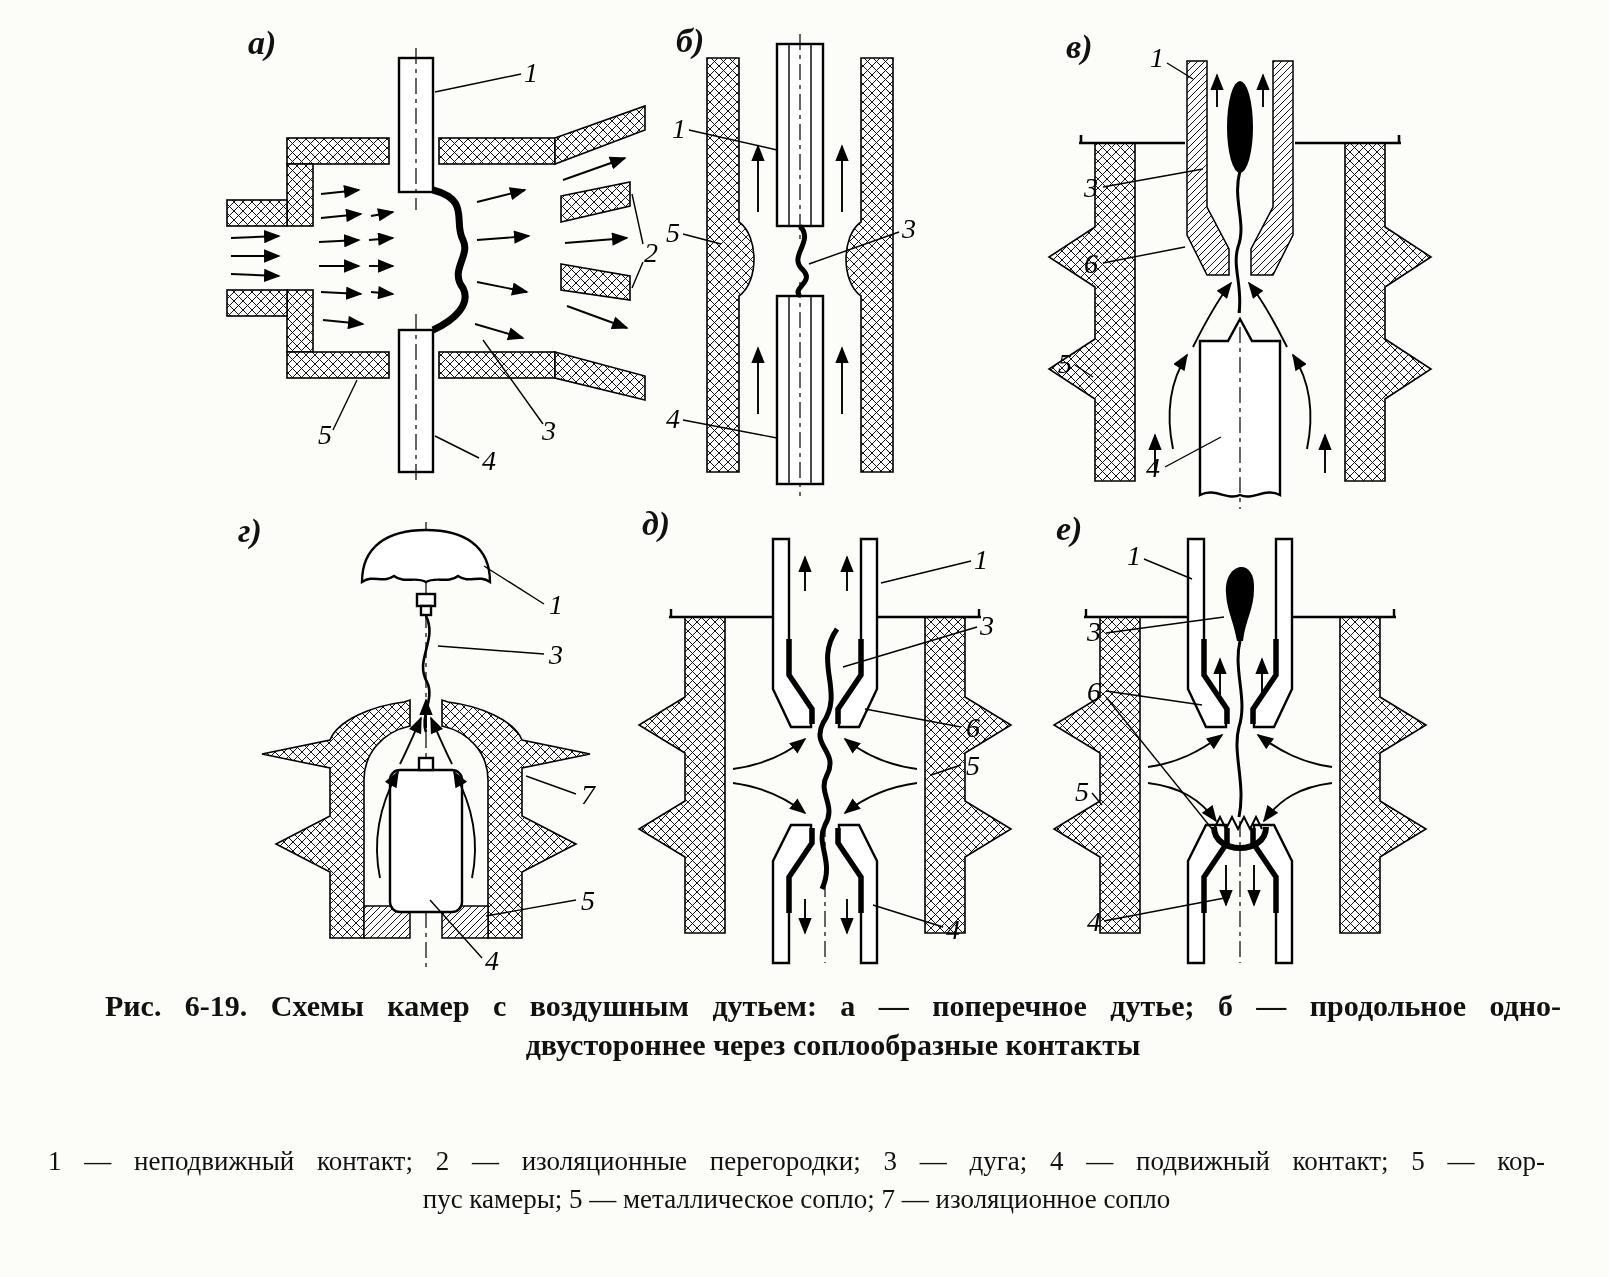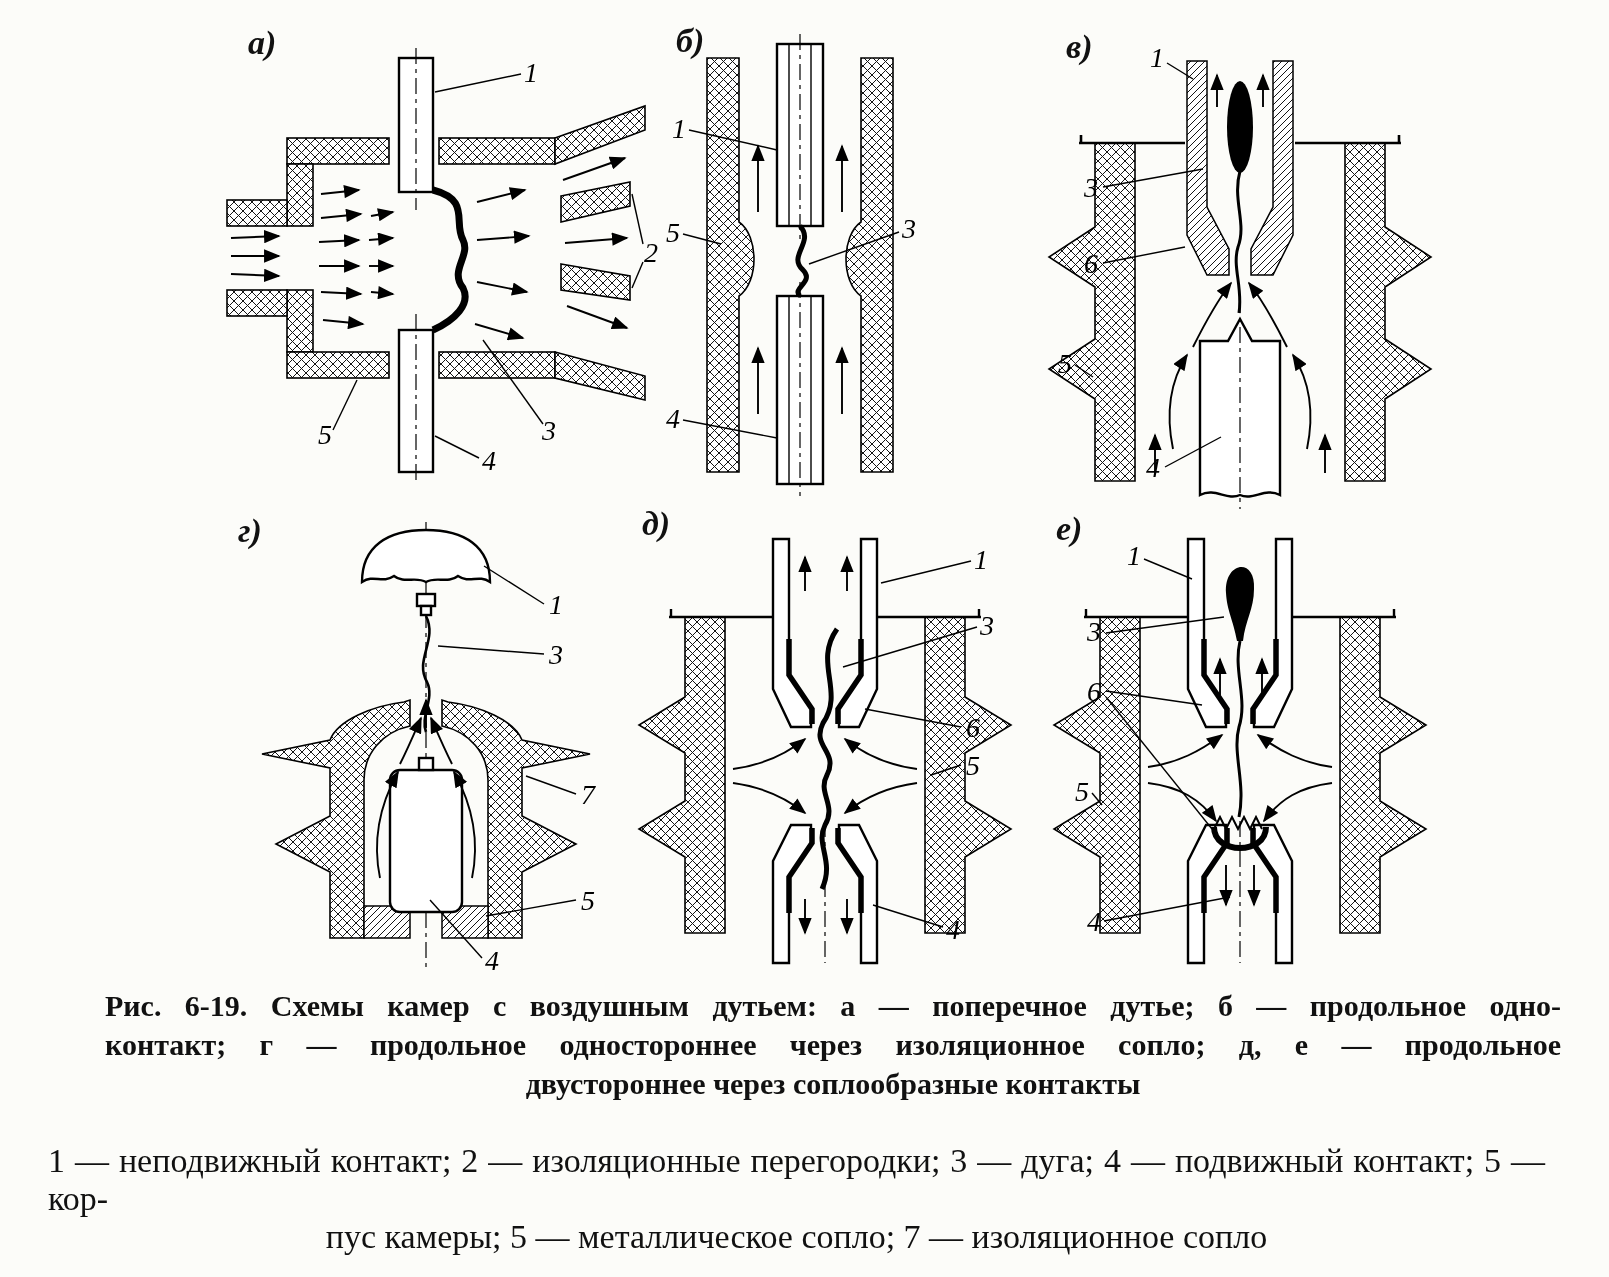--- a/index.html
+++ b/index.html
@@ -21,21 +21,21 @@
   .wall { fill:url(#xh); stroke:#000; stroke-width:1.6; }
   .metalwall { fill:url(#dh); stroke:#000; stroke-width:1.5; }
   .solid { fill:#fff; stroke:#000; stroke-width:2.4; }
   .arc { fill:none; stroke:#000; }
   .caption{
     position:absolute; left:60px; right:48px; top:986px;
     font-weight:bold; font-size:30px; line-height:39px;margin-left:45px;
   }
   .legend{
     position:absolute; left:48px; right:64px; top:1142px;
-    font-size:34px; line-height:38px;
+    font-size:27px; line-height:38px;
   }
   .jl { text-align:justify; text-align-last:justify; }
   .cc { text-align:center; }
 </style>
 </head>
 <body>
 
 <div class="page">
 
   <svg width="0" height="0" style="position:absolute">
@@ -349,21 +349,20 @@
       <text class="co" x="54" y="196" text-anchor="middle">6</text>
       <line class="lead" x1="52" y1="288" x2="62" y2="300"></line>
       <text class="co" x="42" y="296" text-anchor="middle">5</text>
       <line class="lead" x1="64" y1="416" x2="190" y2="392"></line>
       <text class="co" x="54" y="426" text-anchor="middle">4</text>
     </g>
   </svg>
 
   <div class="caption">
     <div class="jl">Рис. 6-19. Схемы камер с воздушным дутьем: а — поперечное дутье; б — продольное одно-</div>
-    <div class="jl">контакт; г — продольное одностороннее через изоляционное сопло; д, е — продольное</div>
     <div class="cc">двустороннее через соплообразные контакты</div>
   </div>
 
   <div class="legend">
     <div class="jl">1 — неподвижный контакт; 2 — изоляционные перегородки; 3 — дуга; 4 — подвижный контакт; 5 — кор-</div>
     <div class="cc">пус камеры; 5 — металлическое сопло; 7 — изоляционное сопло</div>
   </div>
 
 </div>
 

